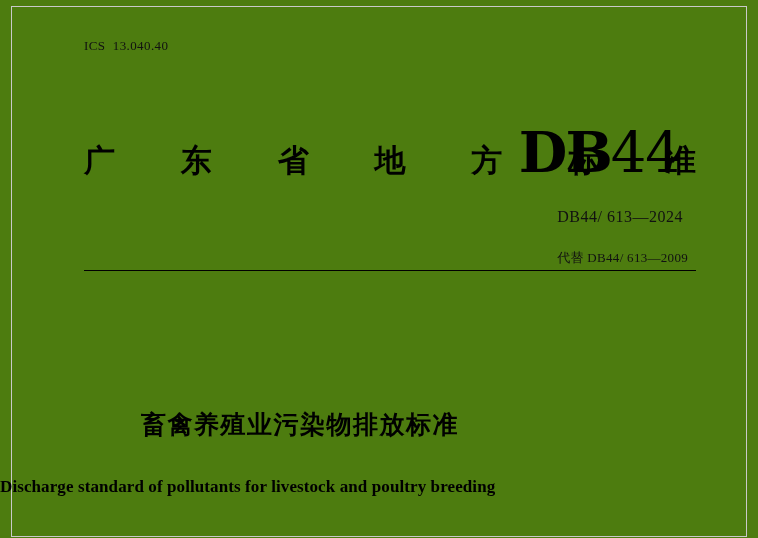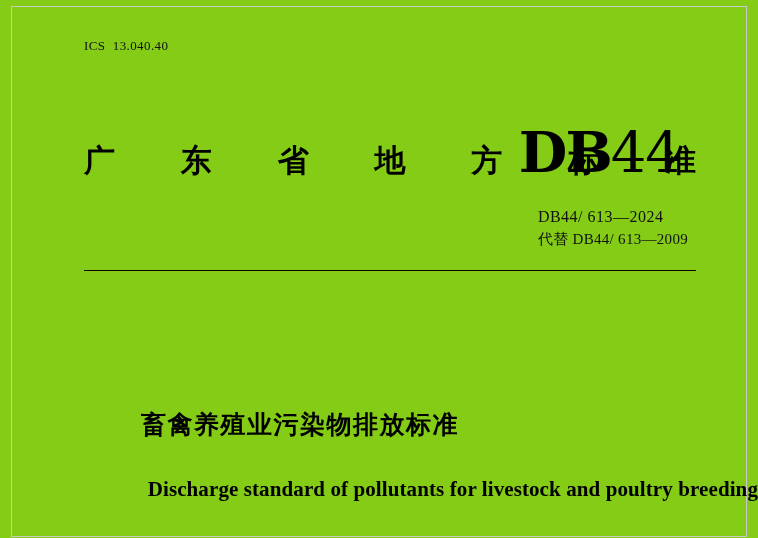--- a/index.html
+++ b/index.html
@@ -7,21 +7,21 @@
     padding: 0;
     background: #ffffff;
   }
   body {
     font-family: "Liberation Serif", serif;
   }
   .page {
     position: relative;
     width: 758px;
     height: 538px;
-    background: #84cc16;
+    background: #4d7c0f;
     overflow: hidden;
     box-sizing: border-box;
   }
   
   .frame {
     position: absolute;
     left: 11px;
     top: 6px;
     width: 736px;
     height: 531px;
@@ -103,22 +103,22 @@
     color: #111;
   }
   .std-no .num-main {
     font-family: "Liberation Serif", serif;
     font-size: 16px;
     letter-spacing: 0.5px;
     white-space: pre;
   }
   .std-no .num-sub {
     font-family: "Liberation Serif", serif;
-    font-size: 15px;
-    margin-top: 4px;
+    font-size: 13px;
+    margin-top: 23px;
     letter-spacing: 0.3px;
     white-space: pre;
   }
 
   
   .rule {
     position: absolute;
     left: 84px;
     top: 270px;
     width: 612px;
@@ -139,24 +139,24 @@
     letter-spacing: 1.5px;
     color: #000;
   }
 
   
   .doc-title-en {
     position: absolute;
     left: 0;
     top: 477px;
     width: 758px;
-    text-align: right;
+    text-align: left;
     font-family: "Liberation Serif", serif;
     font-weight: bold;
-    font-size: 21px;
+    font-size: 17px;
     color: #000;
     letter-spacing: 0.1px;
   }
 </style>
 </head>
 <body>
 
 <div class="page">
 
   <div class="frame"></div>

